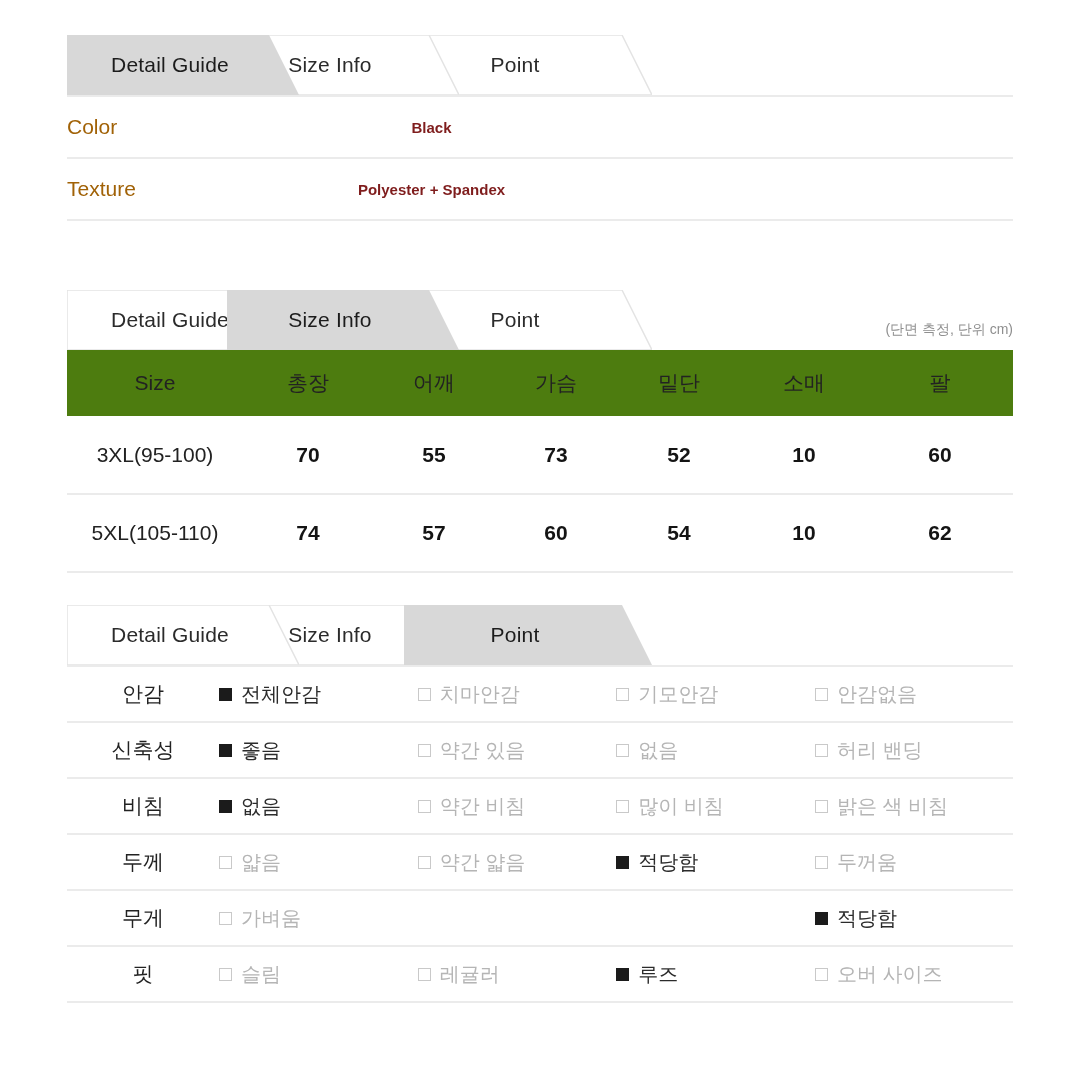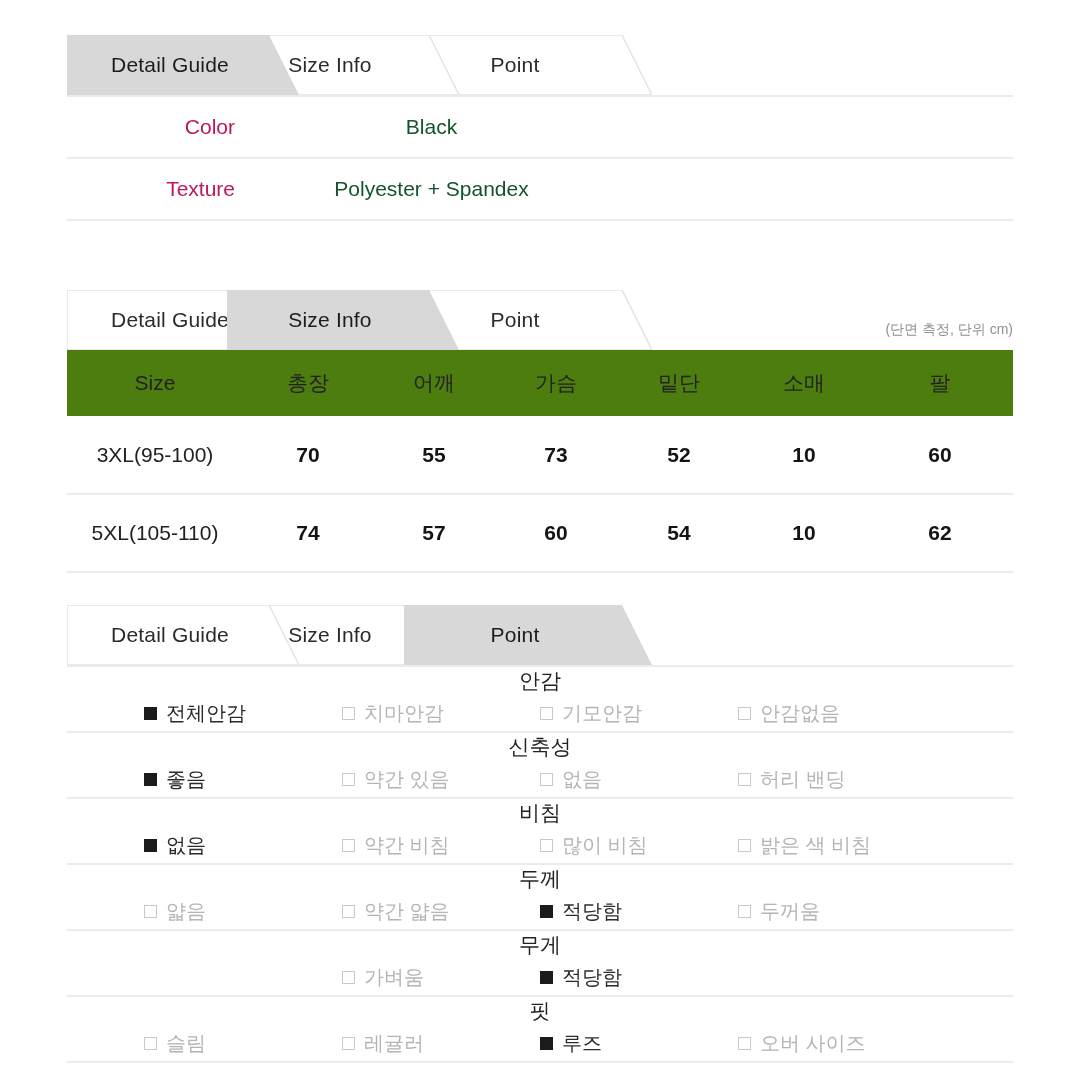--- a/index.html
+++ b/index.html
@@ -69,31 +69,31 @@
   }
 
   .info-row {
     display: flex;
     align-items: center;
     height: 62px;
   }
 
   .info-label {
     width: 168px;
-    text-align: right;
+    text-align: left;
     font-size: 21px;
-    color: #be185d;
+    color: #a16207;
   }
 
   .info-value {
     flex: 1;
     text-align: center;
-    font-size: 21px;
-    font-weight: normal;
-    color: #14532d;
+    font-size: 15px;
+    font-weight: bold;
+    color: #7f1d1d;
     padding-right: 385px;
   }
 
   
   .unit-note {
     position: absolute;
     right: 0;
     top: 31px;
     font-size: 14px;
     color: #8f8f8f;
@@ -128,37 +128,37 @@
     font-weight: normal;
     color: #222222;
   }
 
   .size-table tr:first-child td { border-top: none; }
 
   
   .point-row {
     display: flex;
     align-items: center;
-    height: 66px;
+    height: 56px;
     border-bottom: 2px solid #ebebeb;
-    flex-direction: column;
   }
 
   .point-label {
     width: 152px;
     text-align: center;
     font-size: 21px;
     color: #222222;
     flex-shrink: 0;
   }
 
   .point-opts {
     flex: 1;
     display: flex;
     align-items: center;
+    justify-content: space-between;
   }
 
   .point-opt {
     width: 198px;
     display: flex;
     align-items: center;
     gap: 9px;
     font-size: 20px;
     white-space: nowrap;
   }

